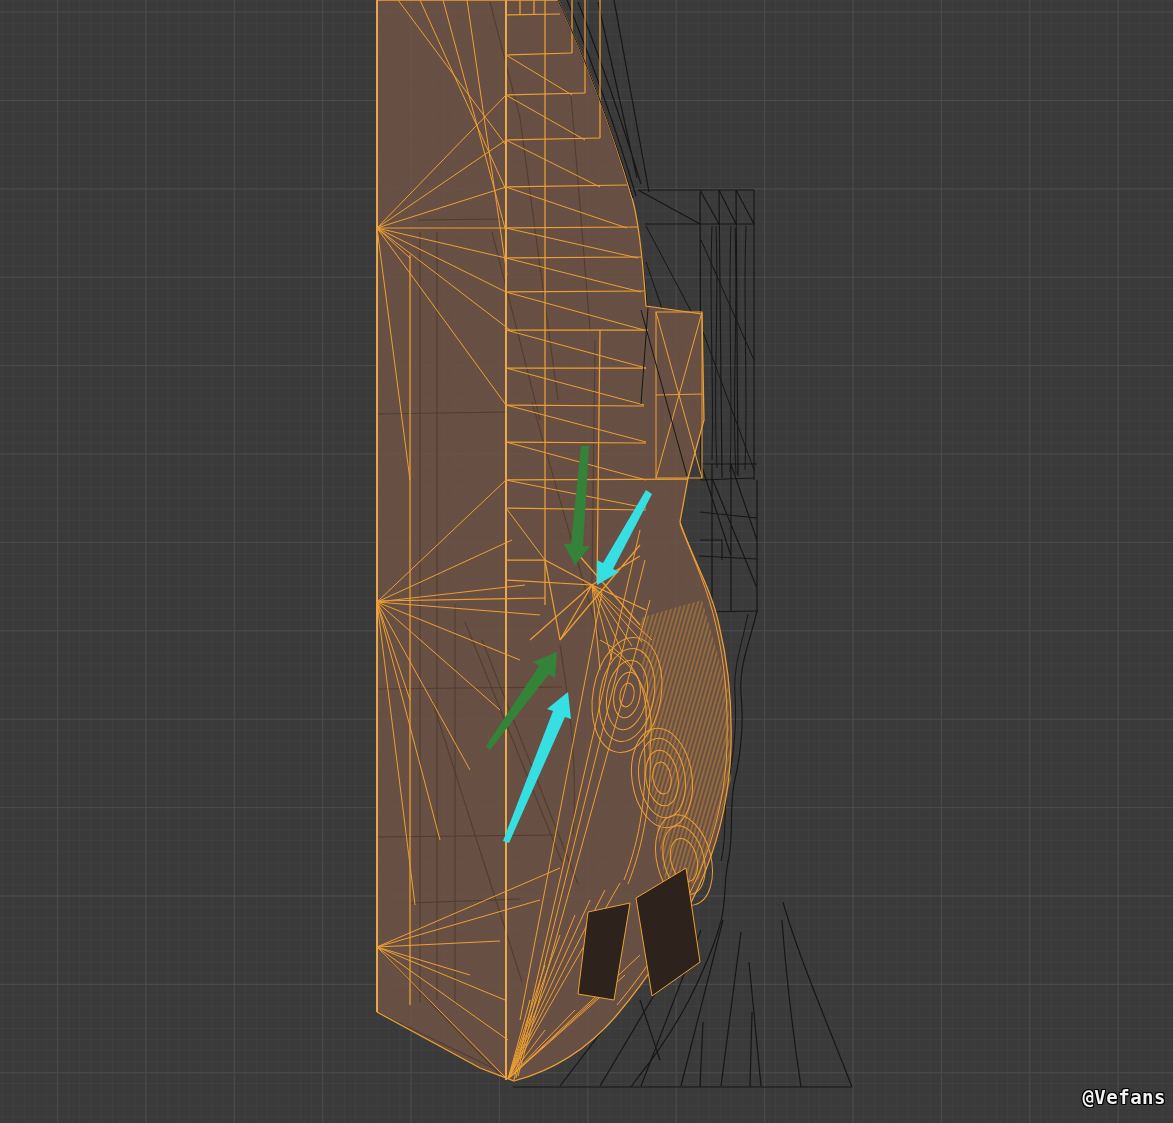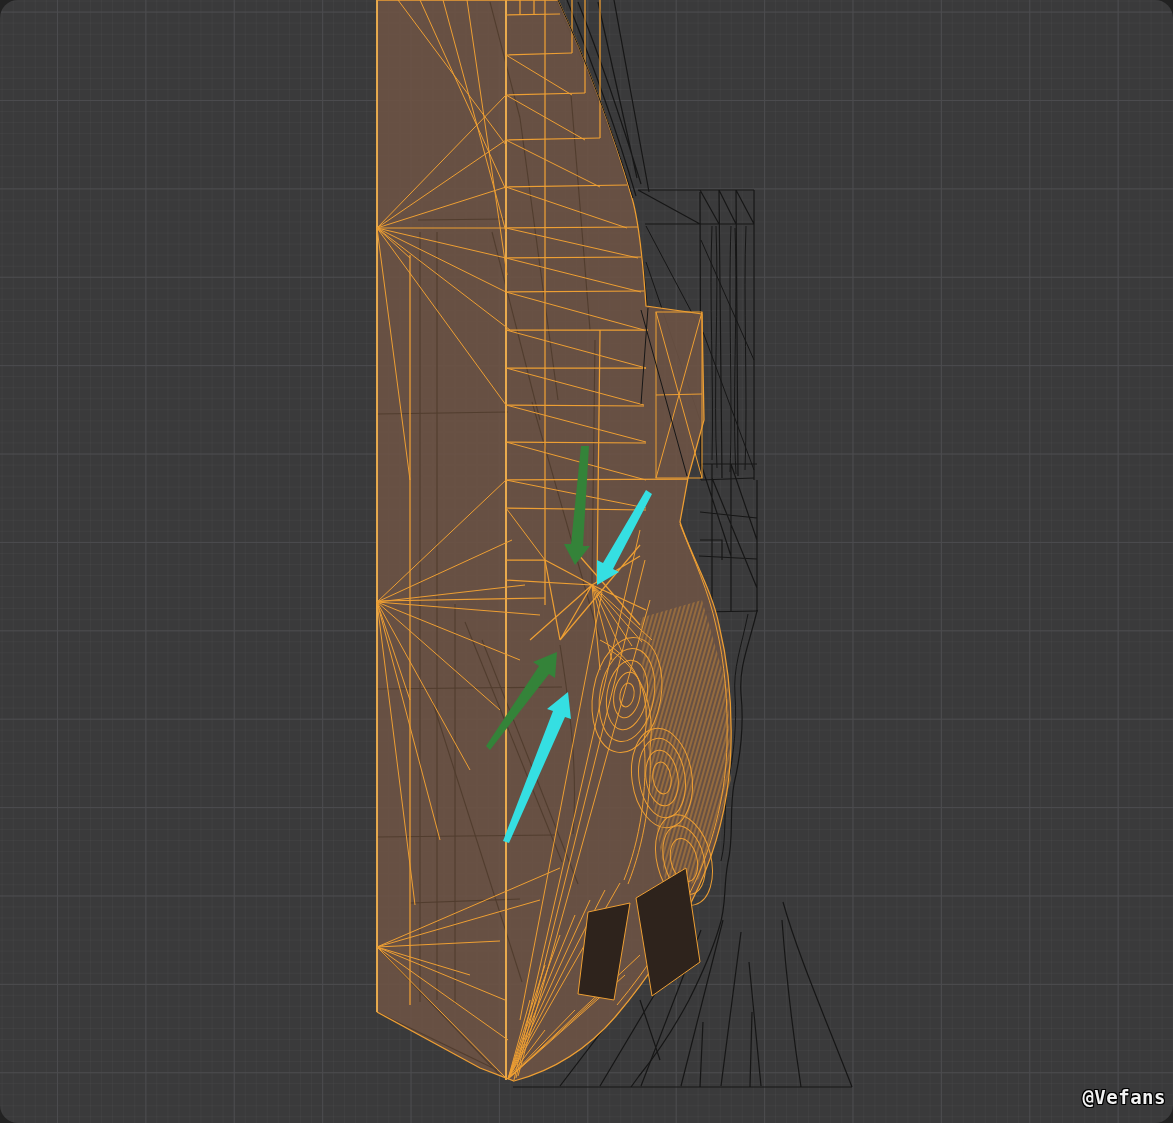--- a/index.html
+++ b/index.html
@@ -11,21 +11,20 @@
     background-color:var(--bg,#3a3a3b);
     
     background-image:
       linear-gradient(var(--grid-major,#4b4b4e) 1px, transparent 1px),
       linear-gradient(90deg, var(--grid-major,#4b4b4e) 1px, transparent 1px),
       linear-gradient(rgba(255,255,255,0.028) 1px, transparent 1px),
       linear-gradient(90deg, rgba(255,255,255,0.028) 1px, transparent 1px);
     background-size: 88.4px 88.4px, 88.4px 88.4px, 11.05px 11.05px, 11.05px 11.05px;
     background-position: 0 11.6px, 57px 0, 0 0.6px, 1.7px 0;
     font-family:"DejaVu Sans", sans-serif;
-    border-radius:18px;
   }
   svg.scene{position:absolute;left:0;top:0;}
   
   .bw{stroke:var(--wire-black,#161616);stroke-width:1.2;fill:none;}
   .bw-thin{stroke:var(--wire-black,#161616);stroke-width:1;fill:none;}
   .bf{stroke:var(--backface,#503c2d);stroke-width:1.1;fill:none;opacity:.95;}
   .ow{stroke:var(--wire-orange,#ee9f33);stroke-width:1.25;fill:none;}
   .ow-b{stroke:var(--wire-orange-bright,#ffba50);stroke-width:1.7;fill:none;}
   .ow-1{stroke:var(--wire-orange,#ee9f33);stroke-width:1;fill:none;}
   .mesh-fill{fill:var(--mesh-fill,#6d5345);opacity:.9;stroke:none;}

